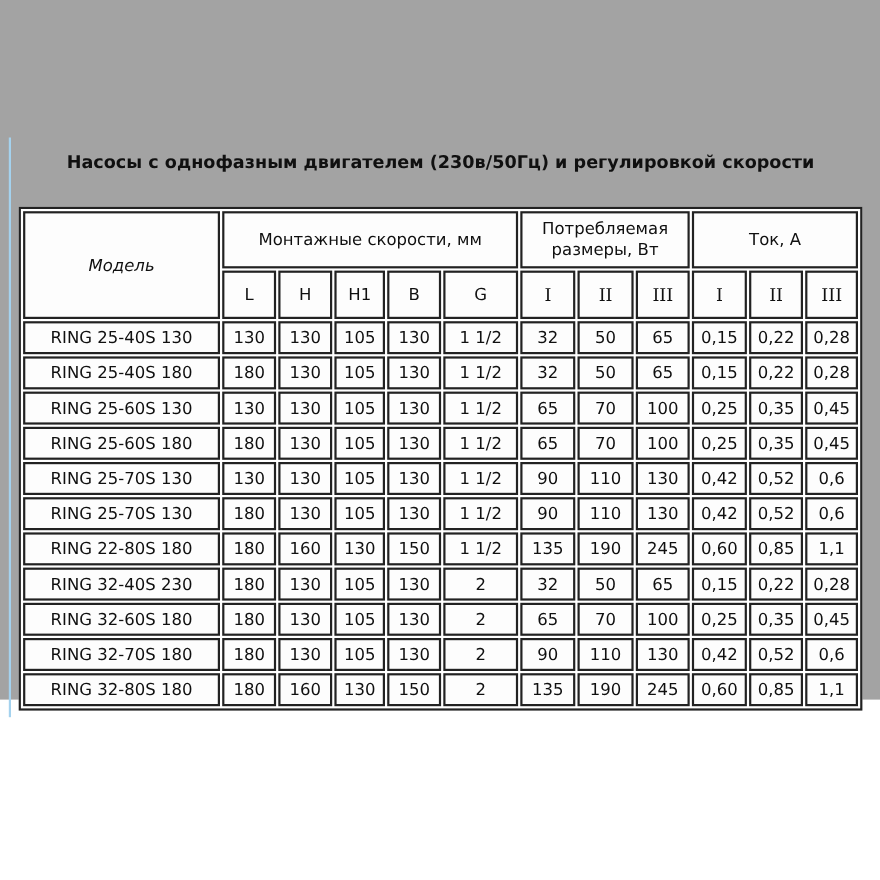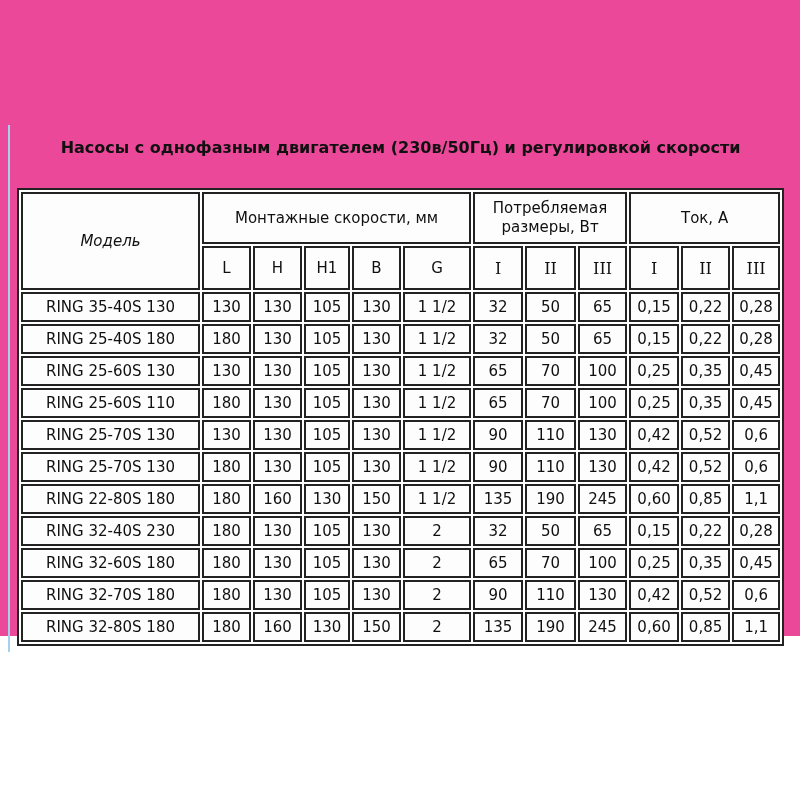--- a/index.html
+++ b/index.html
@@ -9,21 +9,21 @@
     height: 800px;
     background: #ffffff;
     font-family: "DejaVu Sans", "Liberation Sans", sans-serif;
     color: #111111;
     overflow: hidden;
   }
   .page {
     position: relative;
     width: 800px;
     height: 636px;
-    background: #ec4899;
+    background: #a3a3a3;
   }
   .accent-line {
     position: absolute;
     left: 8px;
     top: 125px;
     width: 2px;
     height: 527px;
     background: #a4d2ee;
   }
   .title {
@@ -111,21 +111,21 @@
         <th class="roman">I</th>
         <th class="roman">II</th>
         <th class="roman">III</th>
         <th class="roman">I</th>
         <th class="roman">II</th>
         <th class="roman">III</th>
       </tr>
     </thead>
     <tbody>
         <tr>
-          <td>RING 35-40S 130</td>
+          <td>RING 25-40S 130</td>
           <td>130</td>
           <td>130</td>
           <td>105</td>
           <td>130</td>
           <td>1 1/2</td>
           <td>32</td>
           <td>50</td>
           <td>65</td>
           <td>0,15</td>
           <td>0,22</td>
@@ -153,21 +153,21 @@
           <td>130</td>
           <td>1 1/2</td>
           <td>65</td>
           <td>70</td>
           <td>100</td>
           <td>0,25</td>
           <td>0,35</td>
           <td>0,45</td>
         </tr>
         <tr>
-          <td>RING 25-60S 110</td>
+          <td>RING 25-60S 180</td>
           <td>180</td>
           <td>130</td>
           <td>105</td>
           <td>130</td>
           <td>1 1/2</td>
           <td>65</td>
           <td>70</td>
           <td>100</td>
           <td>0,25</td>
           <td>0,35</td>

